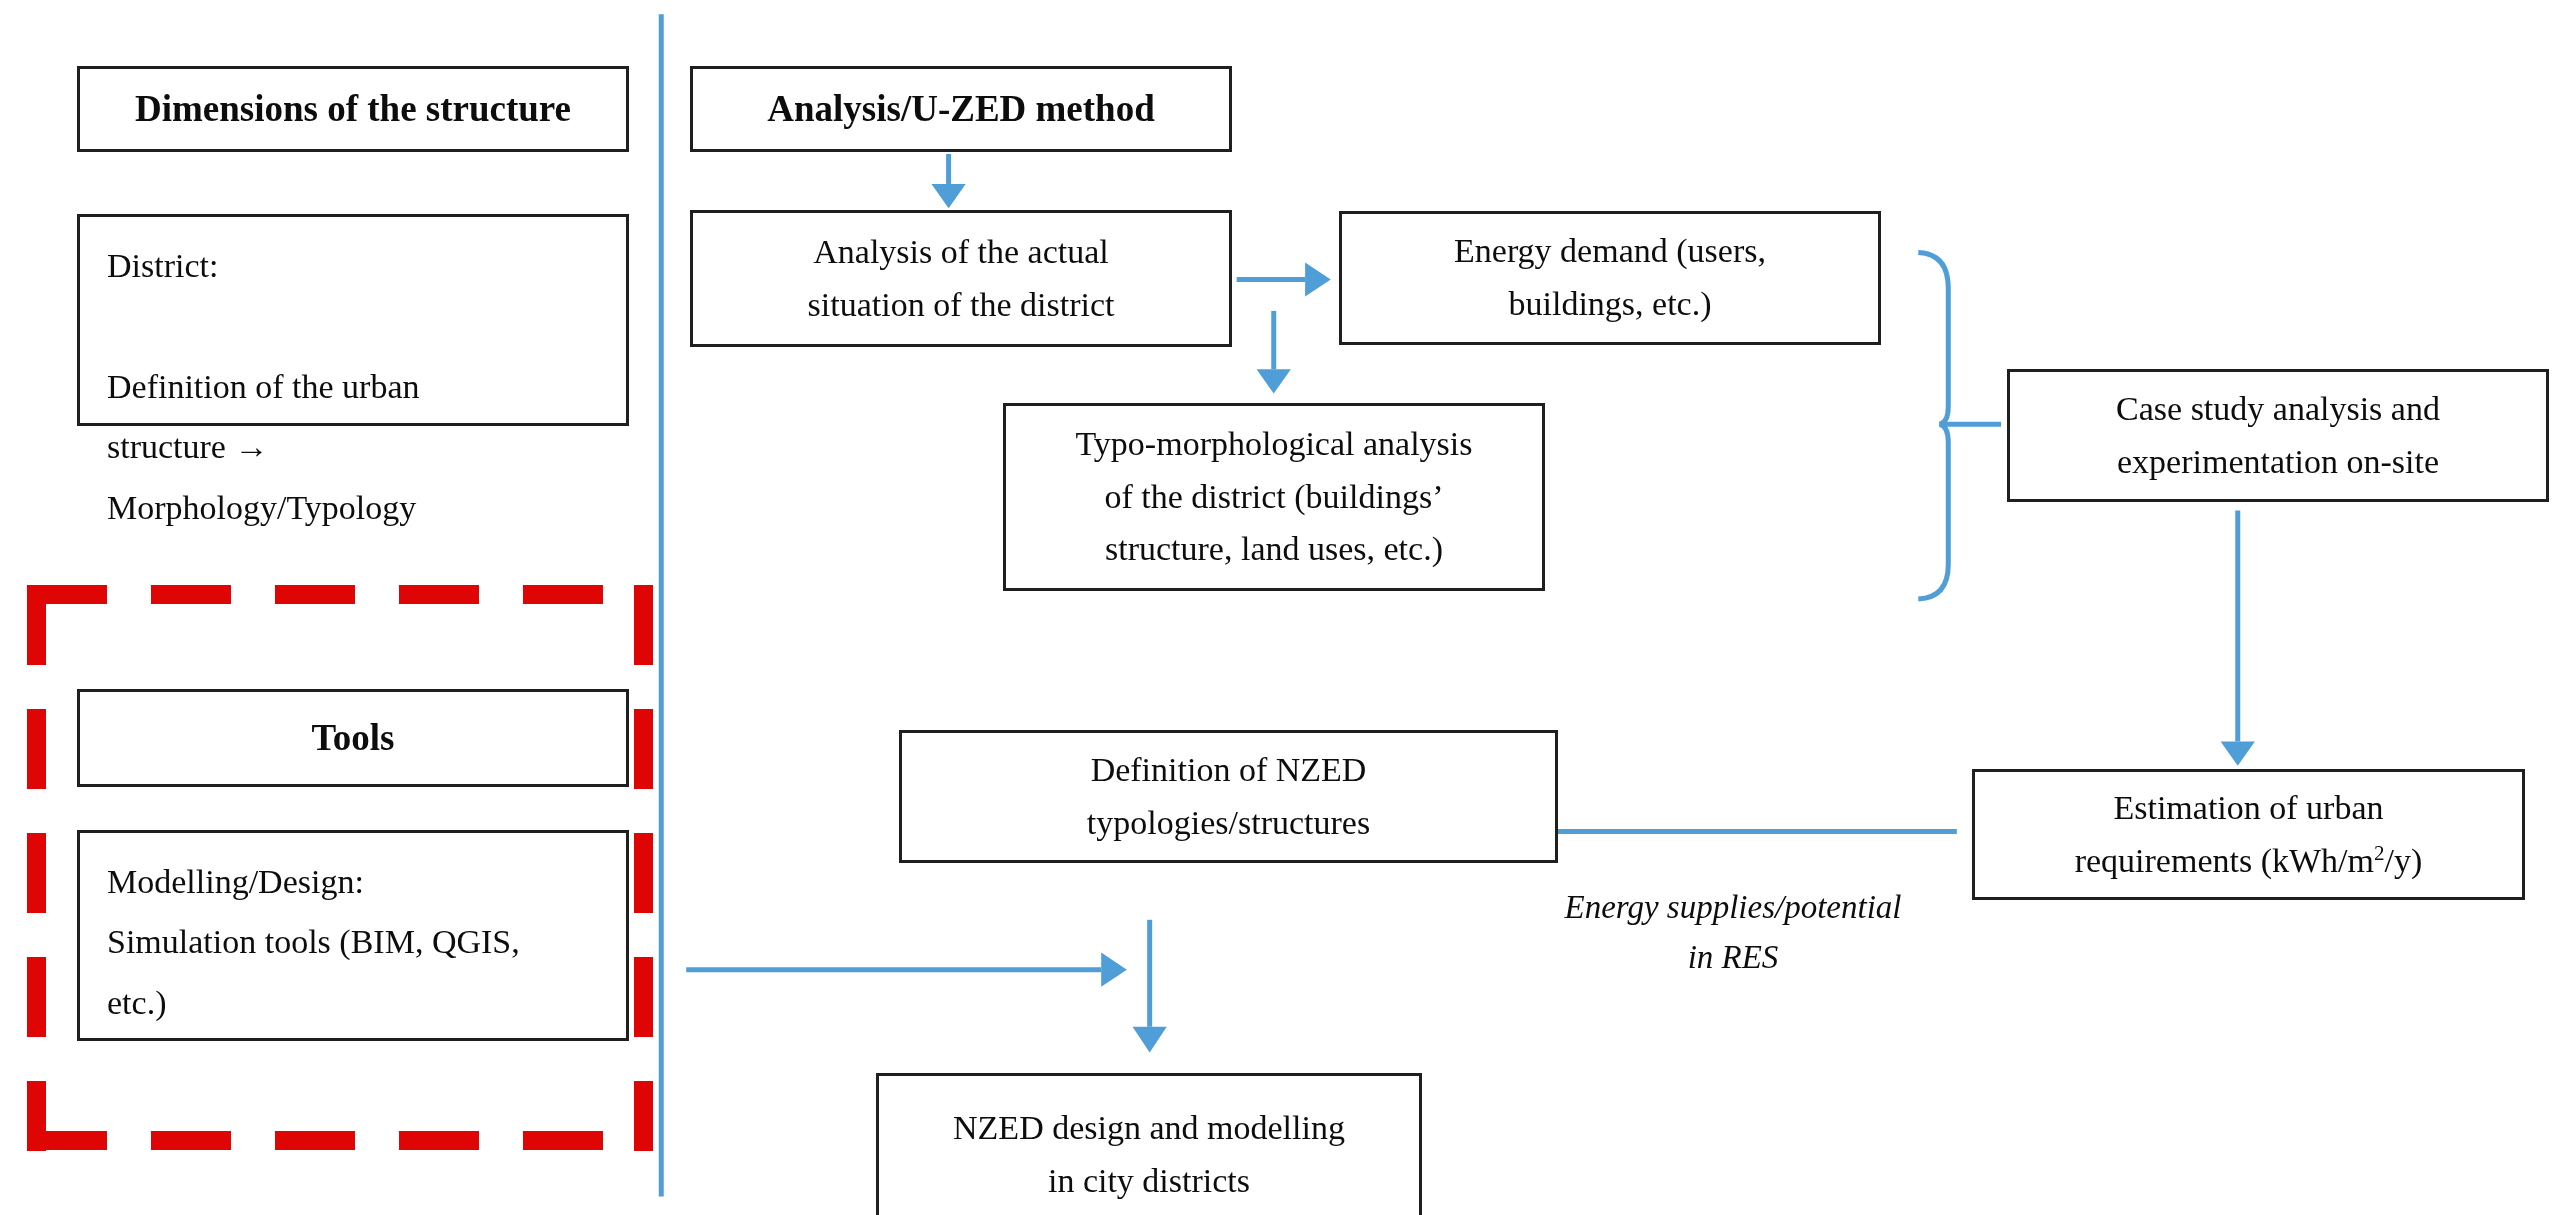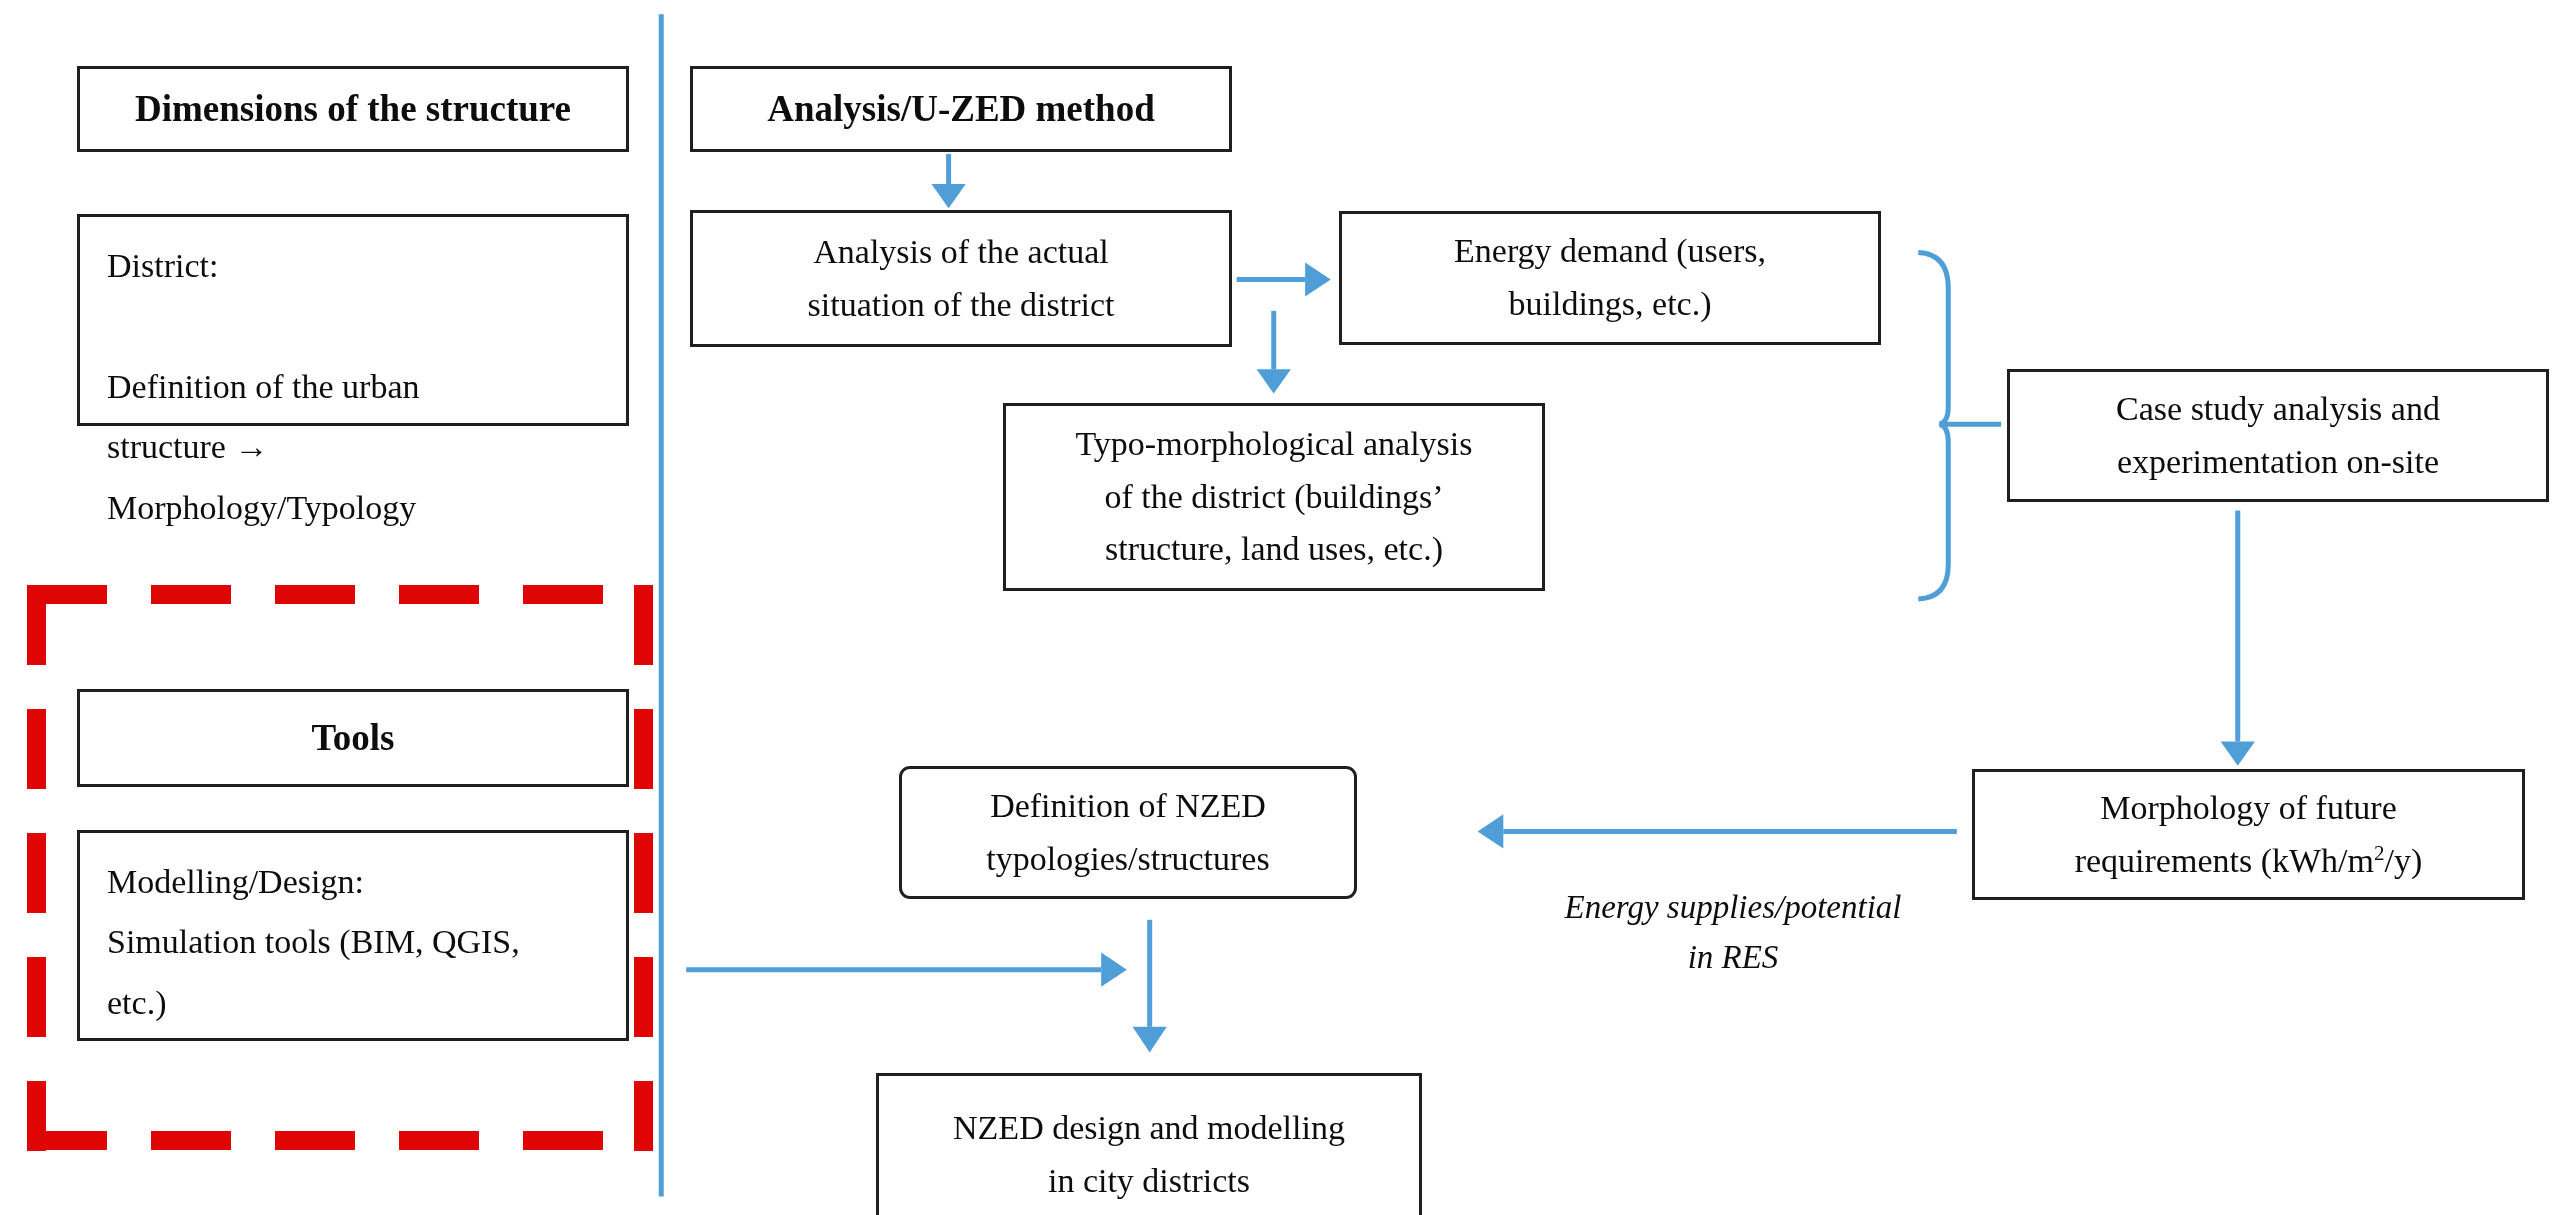--- a/index.html
+++ b/index.html
@@ -129,25 +129,25 @@
 buildings, etc.)</span></div>
 
   <div class="box" style="left:1003px;top:403px;width:542px;height:188px;"><span>Typo-morphological analysis
 of the district (buildings’
 structure, land uses, etc.)</span></div>
 
   <div class="box" style="left:2007px;top:369px;width:542px;height:133px;"><span>Case study analysis and
 experimentation on-site</span></div>
 
   <div class="box" style="left:1972px;top:769px;width:553px;height:131px;">
-    <span><span>Morphology of future
+    <span><span>Estimation of urban
 requirements (kWh/m</span><sup>2</sup><span>/y)</span></span>
   </div>
 
-  <div class="box" style="left:899px;top:766px;width:458px;height:133px;border-radius:11px;"><span>Definition of NZED
+  <div class="box" style="left:899px;top:730px;width:659px;height:133px;"><span>Definition of NZED
 typologies/structures</span></div>
 
   <div class="box" style="left:876px;top:1073px;width:546px;height:164px;"><span>NZED design and modelling
 in city districts</span></div>
 
   <div class="floating-label" style="left:1512px;top:883px;width:442px;"><span>Energy supplies/potential
 in RES</span></div>
 
 </div>
 

